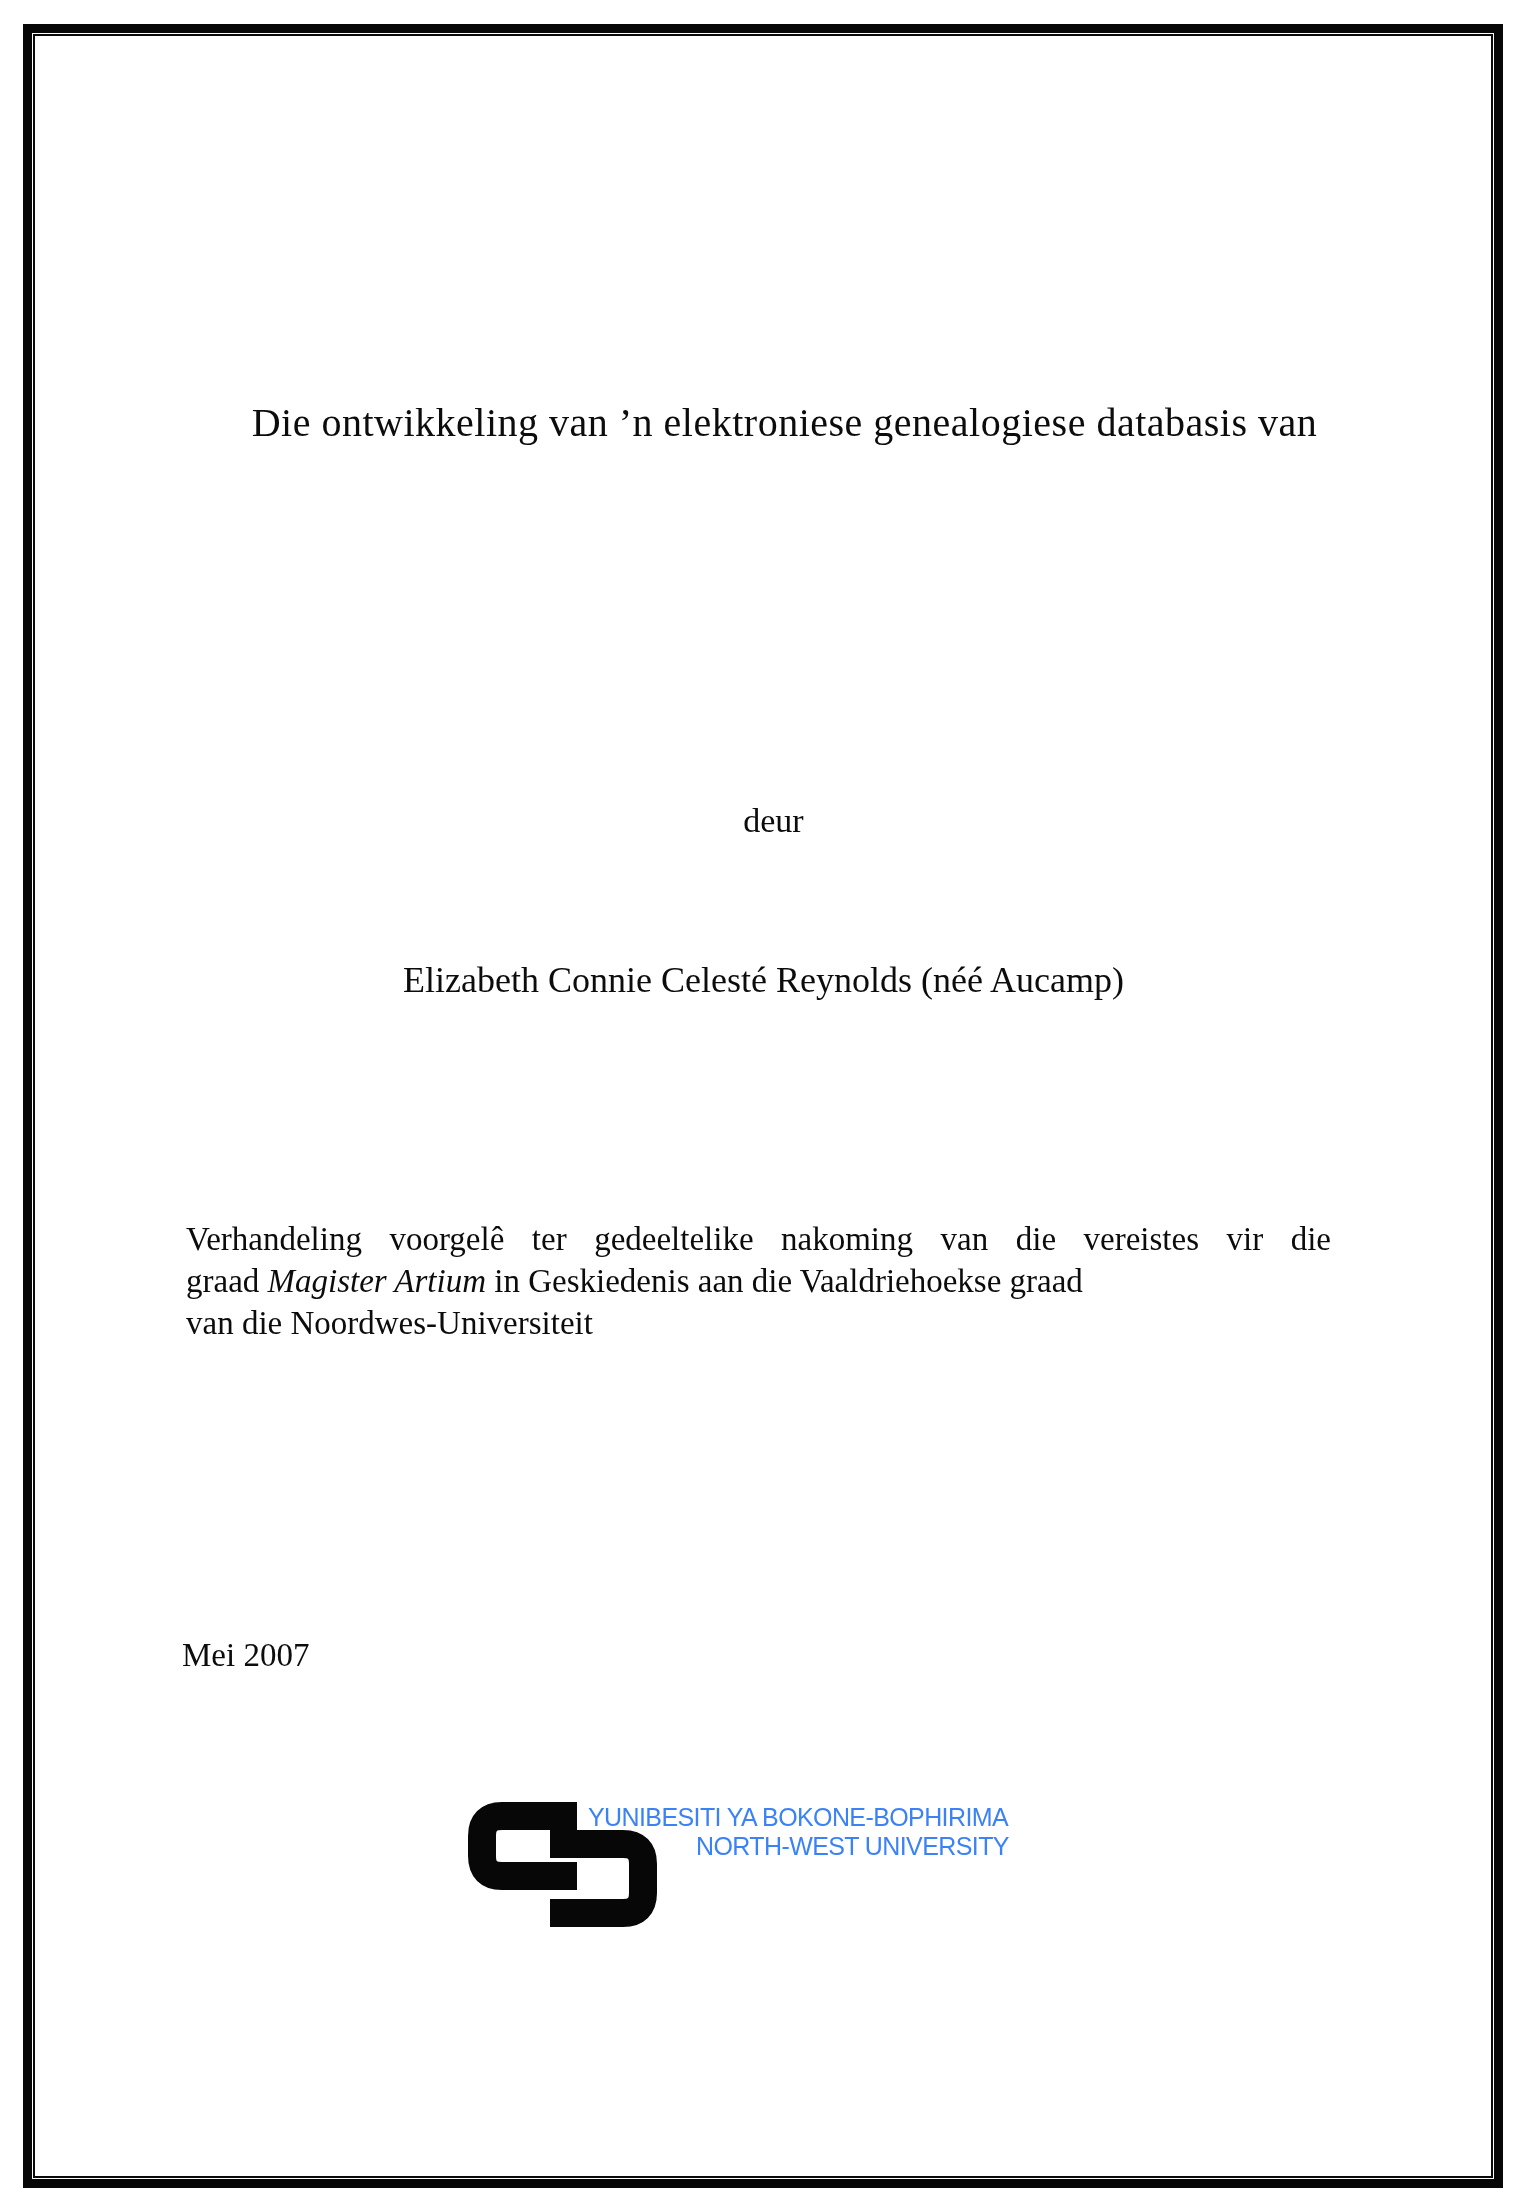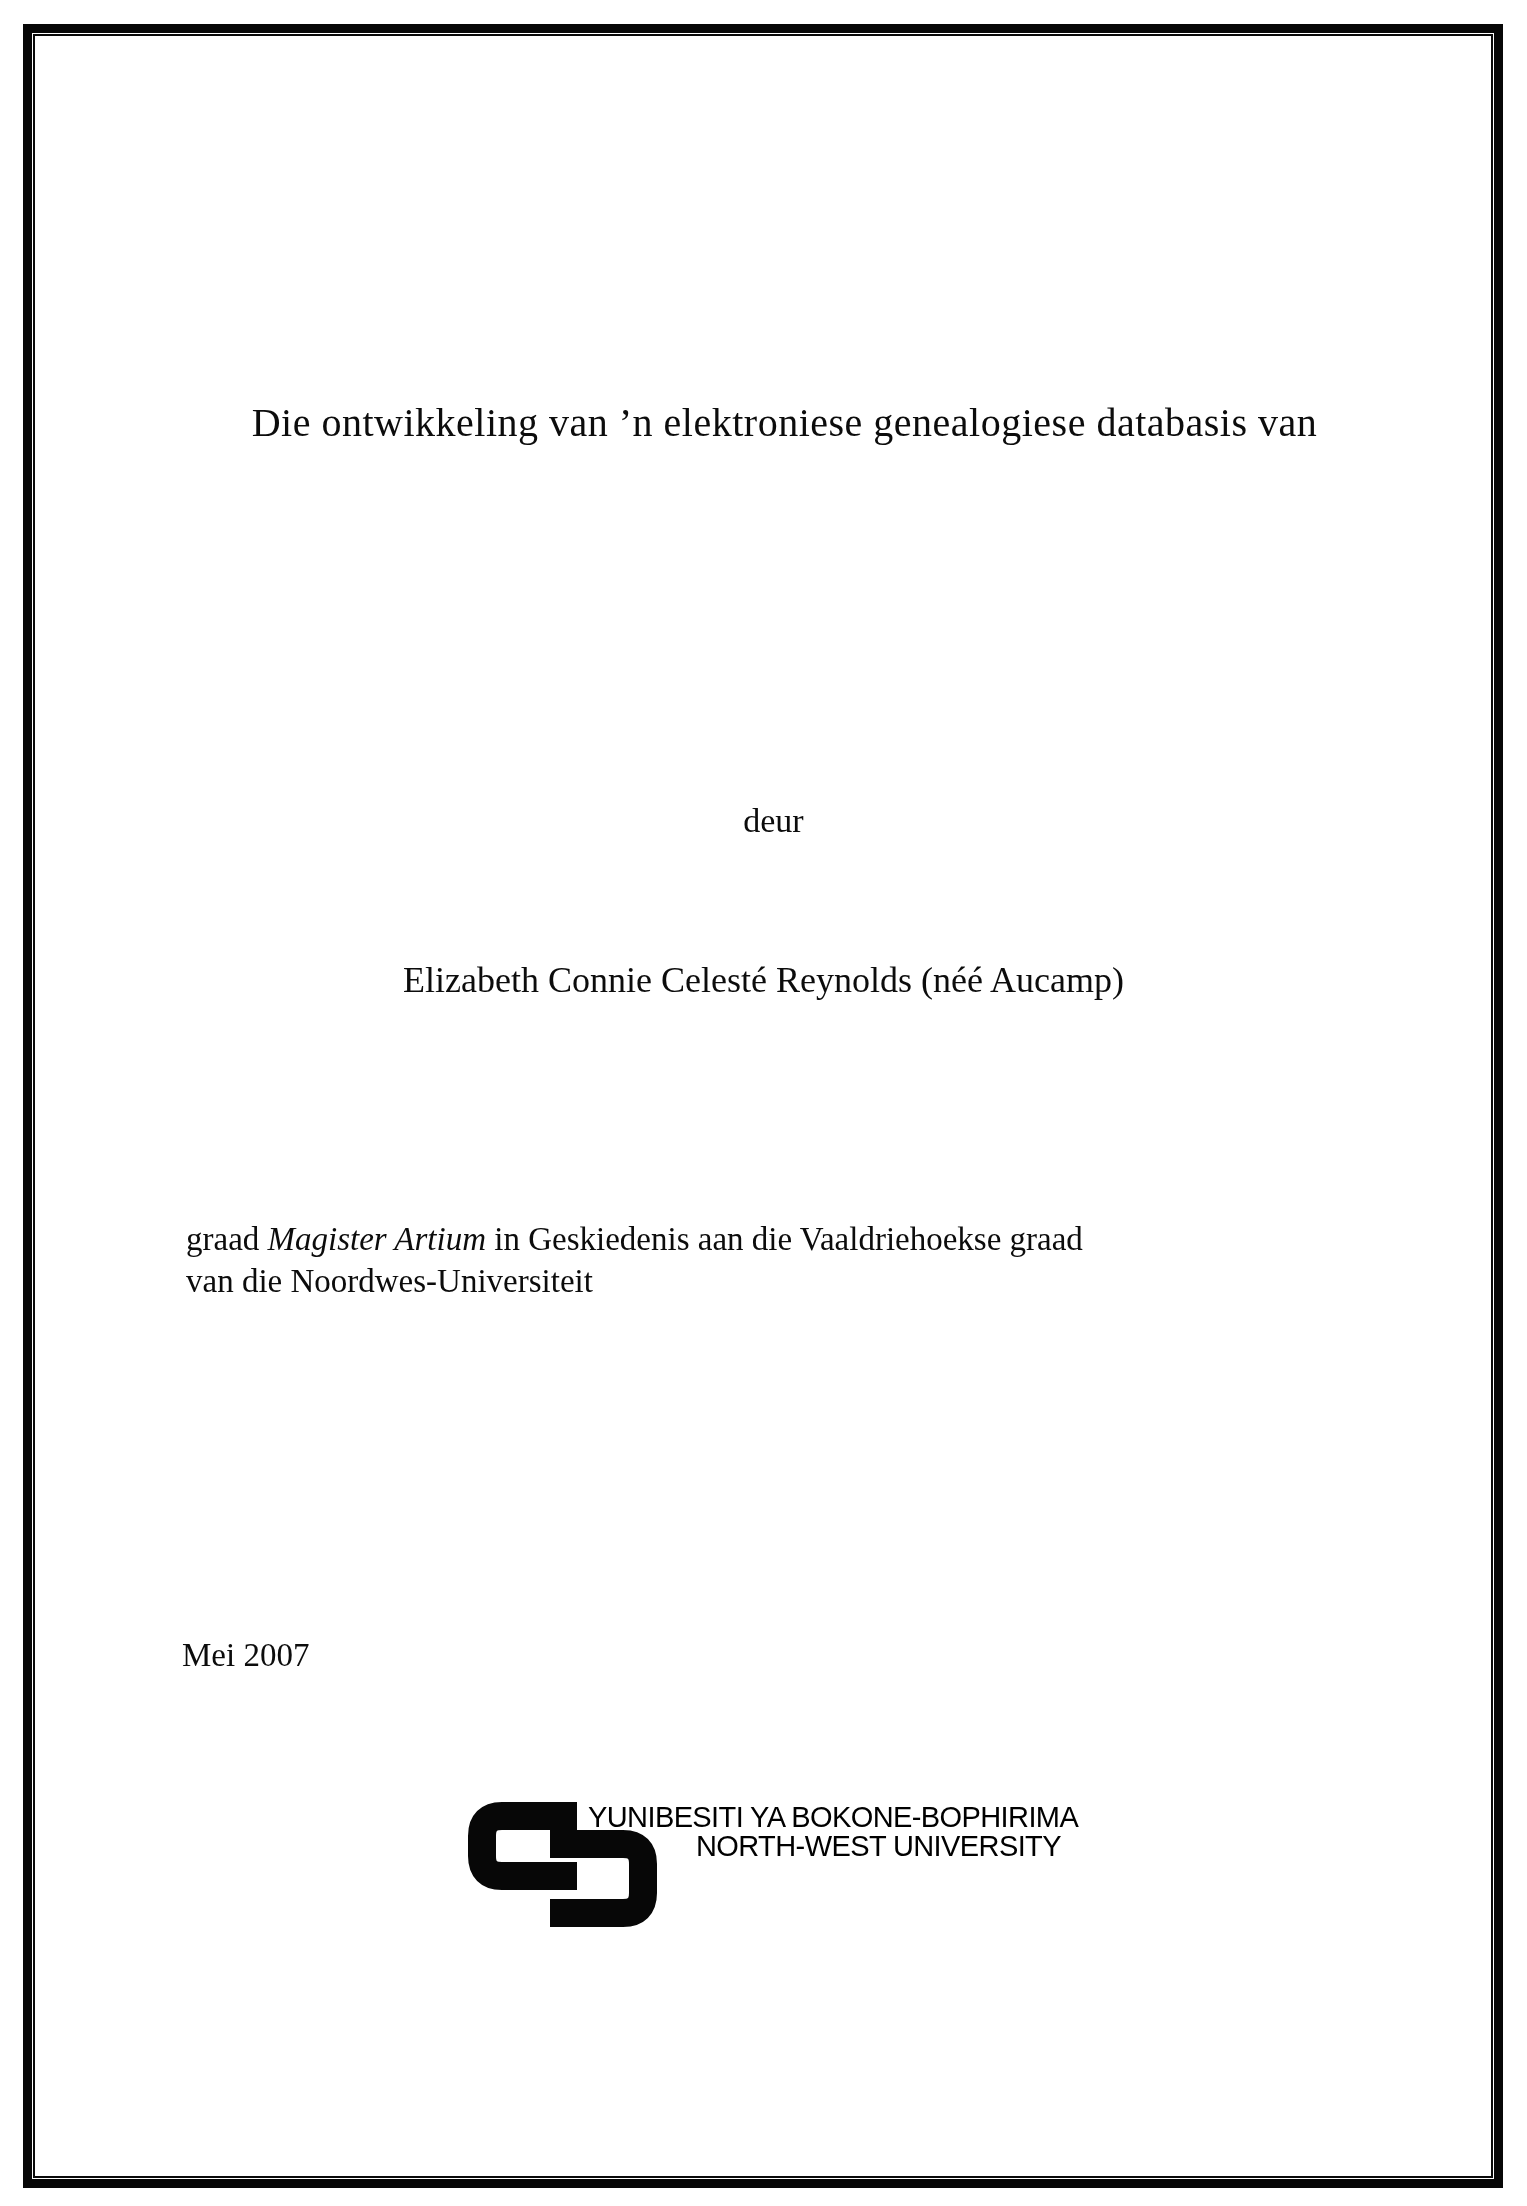--- a/index.html
+++ b/index.html
@@ -82,45 +82,46 @@
     left: 462px;
     top: 1798px;
     width: 200px;
     height: 130px;
   }
   .logo-text {
     left: 588px;
     top: 1803px;
     width: 560px;
     font-family: "Liberation Sans", sans-serif;
-    font-size: 29px;
+    font-size: 25px;
     line-height: 29px;
     letter-spacing: -0.6px;
     font-weight: 400;
-    color: #000000;
+    color: #3b82f6;
     white-space: nowrap;
   }
   .logo-text .indent { margin-left: 108px; }
 </style>
 </head>
 <body>
 
 <div class="frame">
   <div class="frame-inner"></div>
 </div>
 
 <div class="abs title">
   <div>Die ontwikkeling van ’n elektroniese genealogiese databasis van</div>
 </div>
 
 <div class="abs byline">deur</div>
 
 <div class="abs author">Elizabeth Connie Celesté Reynolds (néé Aucamp)</div>
 
 <div class="abs statement">
+  <div class="justified">Verhandeling voorgelê ter gedeeltelike nakoming van die vereistes vir die</div>
   <div><span>graad </span><i>Magister Artium</i><span> in Geskiedenis aan die Vaaldriehoekse graad</span></div>
   <div>van die Noordwes-Universiteit</div>
 </div>
 
 <div class="abs supervisor-block">
   <div>Mei 2007</div>
 </div>
 
 <svg class="abs logo-mark" viewBox="0 0 200 130" xmlns="http://www.w3.org/2000/svg" aria-hidden="true">
   <path d="M 115 18 H 40 Q 20 18 20 38 V 58 Q 20 78 40 78 H 115" fill="none" stroke="#070707" stroke-width="28" stroke-linecap="butt"></path>

